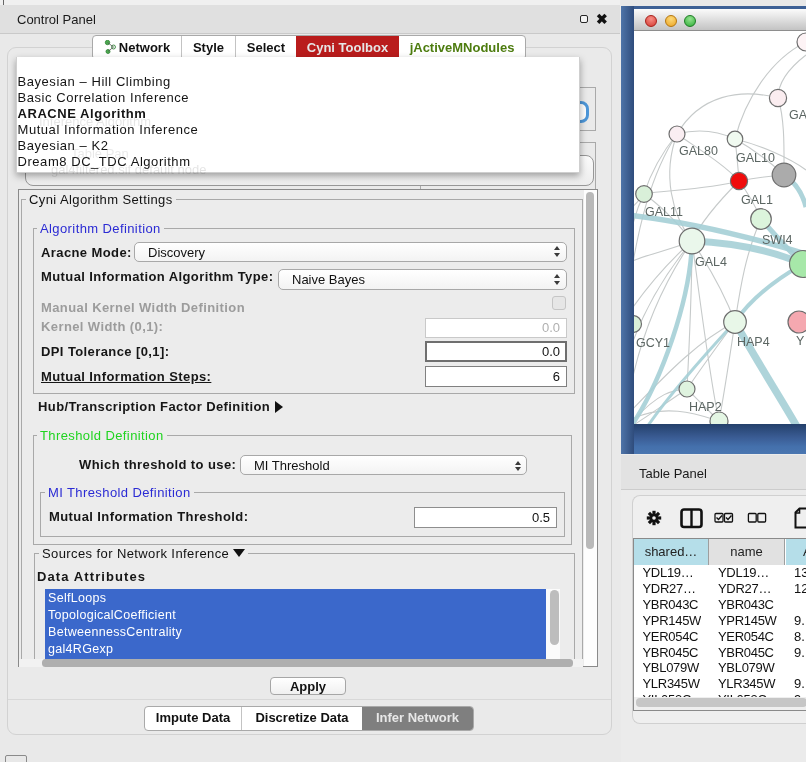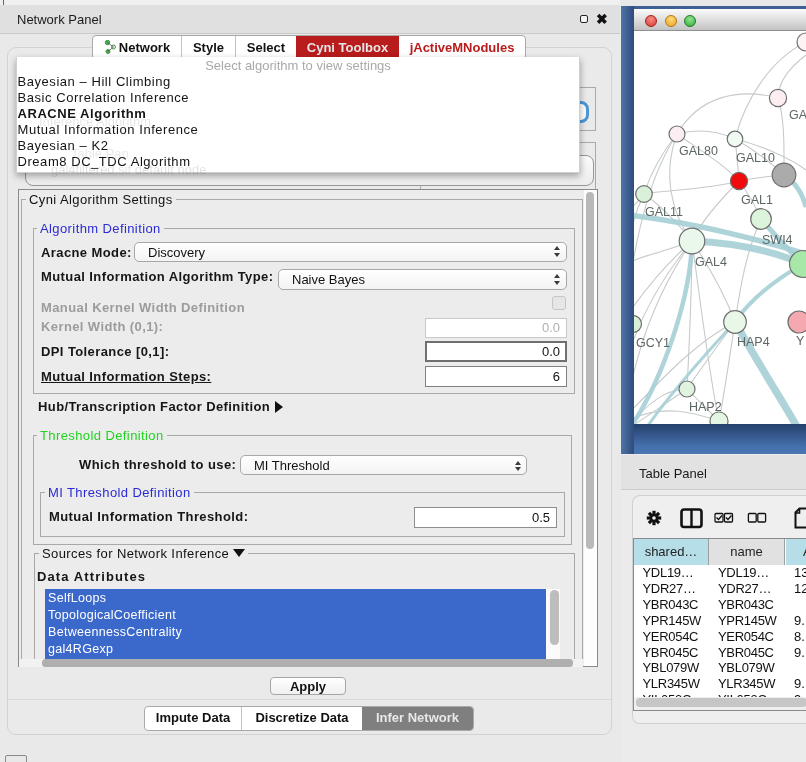--- a/index.html
+++ b/index.html
@@ -12,38 +12,38 @@
 .fld{position:absolute;background:#fff;font-size:13px;text-align:right;box-sizing:border-box;color:#111;}
 .combo{position:absolute;background:linear-gradient(#ffffff,#f3f3f3);border:1px solid #a8a8a8;border-radius:5px;font-size:13px;color:#111;box-sizing:border-box;white-space:nowrap;}
 .car{position:absolute;width:0;height:0;}
 </style>
 </head>
 <body>
 
 <div class="abs" style="left:0;top:0;width:620px;height:5px;background:#f0f0f0;"></div>
 <div class="abs" style="left:2.5px;top:0;width:1.5px;height:5px;background:#666;"></div>
 <div class="abs" style="left:0;top:5px;width:620px;height:28px;background:#e0e0e0;border-bottom:1px solid #c9c9c9;"></div>
-<div class="abs" style="left:17px;top:12px;font-size:13px;color:#1a1a1a;">Network Panel</div>
+<div class="abs" style="left:17px;top:12px;font-size:13px;color:#1a1a1a;">Control Panel</div>
 <div class="abs" style="left:579.5px;top:15px;width:6px;height:6px;border:1.8px solid #262626;border-radius:2px;background:#f2f2f2;"></div>
 <div class="abs" style="left:596px;top:11px;font-size:14px;font-weight:bold;color:#111;">✖</div>
 
 <div class="abs" style="left:7px;top:47px;width:605px;height:688px;background:#eaeaea;border:1px solid #d2d2d2;border-radius:9px;box-sizing:border-box;"></div>
 
 <div class="abs" id="toptabs" style="left:92px;top:35px;height:23px;display:flex;border:1px solid #a9a9a9;border-radius:4px;overflow:hidden;background:#fff;font-size:13px;font-weight:bold;line-height:23px;">
   <div style="width:88px;text-align:center;border-right:1px solid #c3c3c3;color:#111;">
     <svg width="13" height="14" viewBox="0 0 13 14" style="vertical-align:-2px;margin-right:2px;">
         <circle cx="3.5" cy="2.5" r="2.2" fill="#4caf50" stroke="#2e7d32" stroke-width="0.8"></circle>
         <circle cx="9.5" cy="7" r="2" fill="#e8f5e9" stroke="#2e7d32" stroke-width="0.8"></circle>
         <circle cx="4" cy="11.5" r="2" fill="#4caf50" stroke="#2e7d32" stroke-width="0.8"></circle>
         <path d="M3.5 2.5 L9.5 7 L4 11.5" stroke="#555" stroke-width="0.8" fill="none"></path>
       </svg>Network</div>
   <div style="width:53px;text-align:center;border-right:1px solid #c3c3c3;color:#111;">Style</div>
   <div style="width:60px;text-align:center;color:#111;">Select</div>
   <div style="width:103px;text-align:center;background:#b91c1c;color:#e6e6e6;">Cyni Toolbox</div>
-  <div style="width:126px;text-align:center;color:#b91c1c;">jActiveMNodules</div>
+  <div style="width:126px;text-align:center;color:#4d7c0f;">jActiveMNodules</div>
 </div>
 
 <div class="gb" style="left:420px;top:87px;width:174px;height:42px;background:#eaeaea;"></div>
 <div class="abs" style="left:430px;top:101px;width:159px;height:22px;border:3px solid #4d96d8;border-radius:8px;background:#fff;box-sizing:border-box;"></div>
 <div class="gb" style="left:420px;top:142px;width:174px;height:47px;background:#eaeaea;"></div>
 <div class="abs" style="left:25px;top:155px;width:569px;height:31px;border:1px solid #979797;border-radius:8px;background:linear-gradient(#fbfbfb,#ececec);box-sizing:border-box;"></div>
 
 <div class="abs" id="viewport" style="left:18px;top:189px;width:580px;height:478px;border:1px solid #8a8a8a;background:#ececec;box-sizing:border-box;"></div>
 
 <div class="abs" style="left:584px;top:190px;width:13px;height:476px;background:#fdfdfd;"></div>
@@ -110,21 +110,20 @@
 
 <div class="abs" style="left:270px;top:677px;width:76px;height:18px;border:1px solid #a6a6a6;border-radius:4px;background:linear-gradient(#ffffff,#f0f0f0);text-align:center;font-size:13px;font-weight:bold;line-height:17px;color:#111;box-sizing:border-box;">Apply</div>
 
 <div class="abs" style="left:144px;top:706px;height:22.5px;display:flex;border:1px solid #a9a9a9;border-radius:4px;overflow:hidden;background:#fff;font-size:13px;font-weight:bold;line-height:22px;">
   <div style="width:96px;text-align:center;border-right:1px solid #c3c3c3;color:#111;">Impute Data</div>
   <div style="width:120px;text-align:center;color:#111;">Discretize Data</div>
   <div style="width:111px;text-align:center;background:#7f7f7f;color:#e8e8e8;">Infer Network</div>
 </div>
 
 <div class="abs" id="popup" style="left:16px;top:57px;width:564px;height:115.5px;background:#fff;border:1px solid #cfcfcf;border-top:none;box-shadow:0 3px 7px rgba(0,0,0,0.35);box-sizing:border-box;">
-  <div style="position:absolute;left:0;right:0;top:1px;text-align:center;font-size:13px;color:#a9a9a9;">Select algorithm to view settings</div>
   <div style="position:absolute;left:22px;top:57px;font-size:13px;color:rgba(0,0,0,0.10);">Inference Algorithm</div>
   <div style="position:absolute;left:22px;top:89px;font-size:13px;color:rgba(0,0,0,0.09);margin-left:32px;">Table Pan</div>
   <div style="position:absolute;left:34px;top:105px;font-size:13px;color:rgba(0,0,0,0.11);">gal4filtered.sif default node</div>
   <div style="position:absolute;left:0.5px;top:16.5px;font-size:13px;line-height:16px;color:#141414;white-space:nowrap;letter-spacing:0.55px;">Bayesian – Hill Climbing<br>Basic Correlation Inference<br><b>ARACNE Algorithm</b><br>Mutual Information Inference<br>Bayesian – K2<br>Dream8 DC_TDC Algorithm</div>
 </div>
 
 <div class="abs" style="left:5px;top:755px;width:20px;height:10px;background:#e8e8e8;border:1.5px solid #8a8a8a;border-radius:2px;"></div>
 
 <div class="abs" style="left:621px;top:0;width:185px;height:6px;background:#e8e8e8;"></div>
 <div class="abs" style="left:621px;top:6px;width:185px;height:448px;background:#3d6095;"></div>

